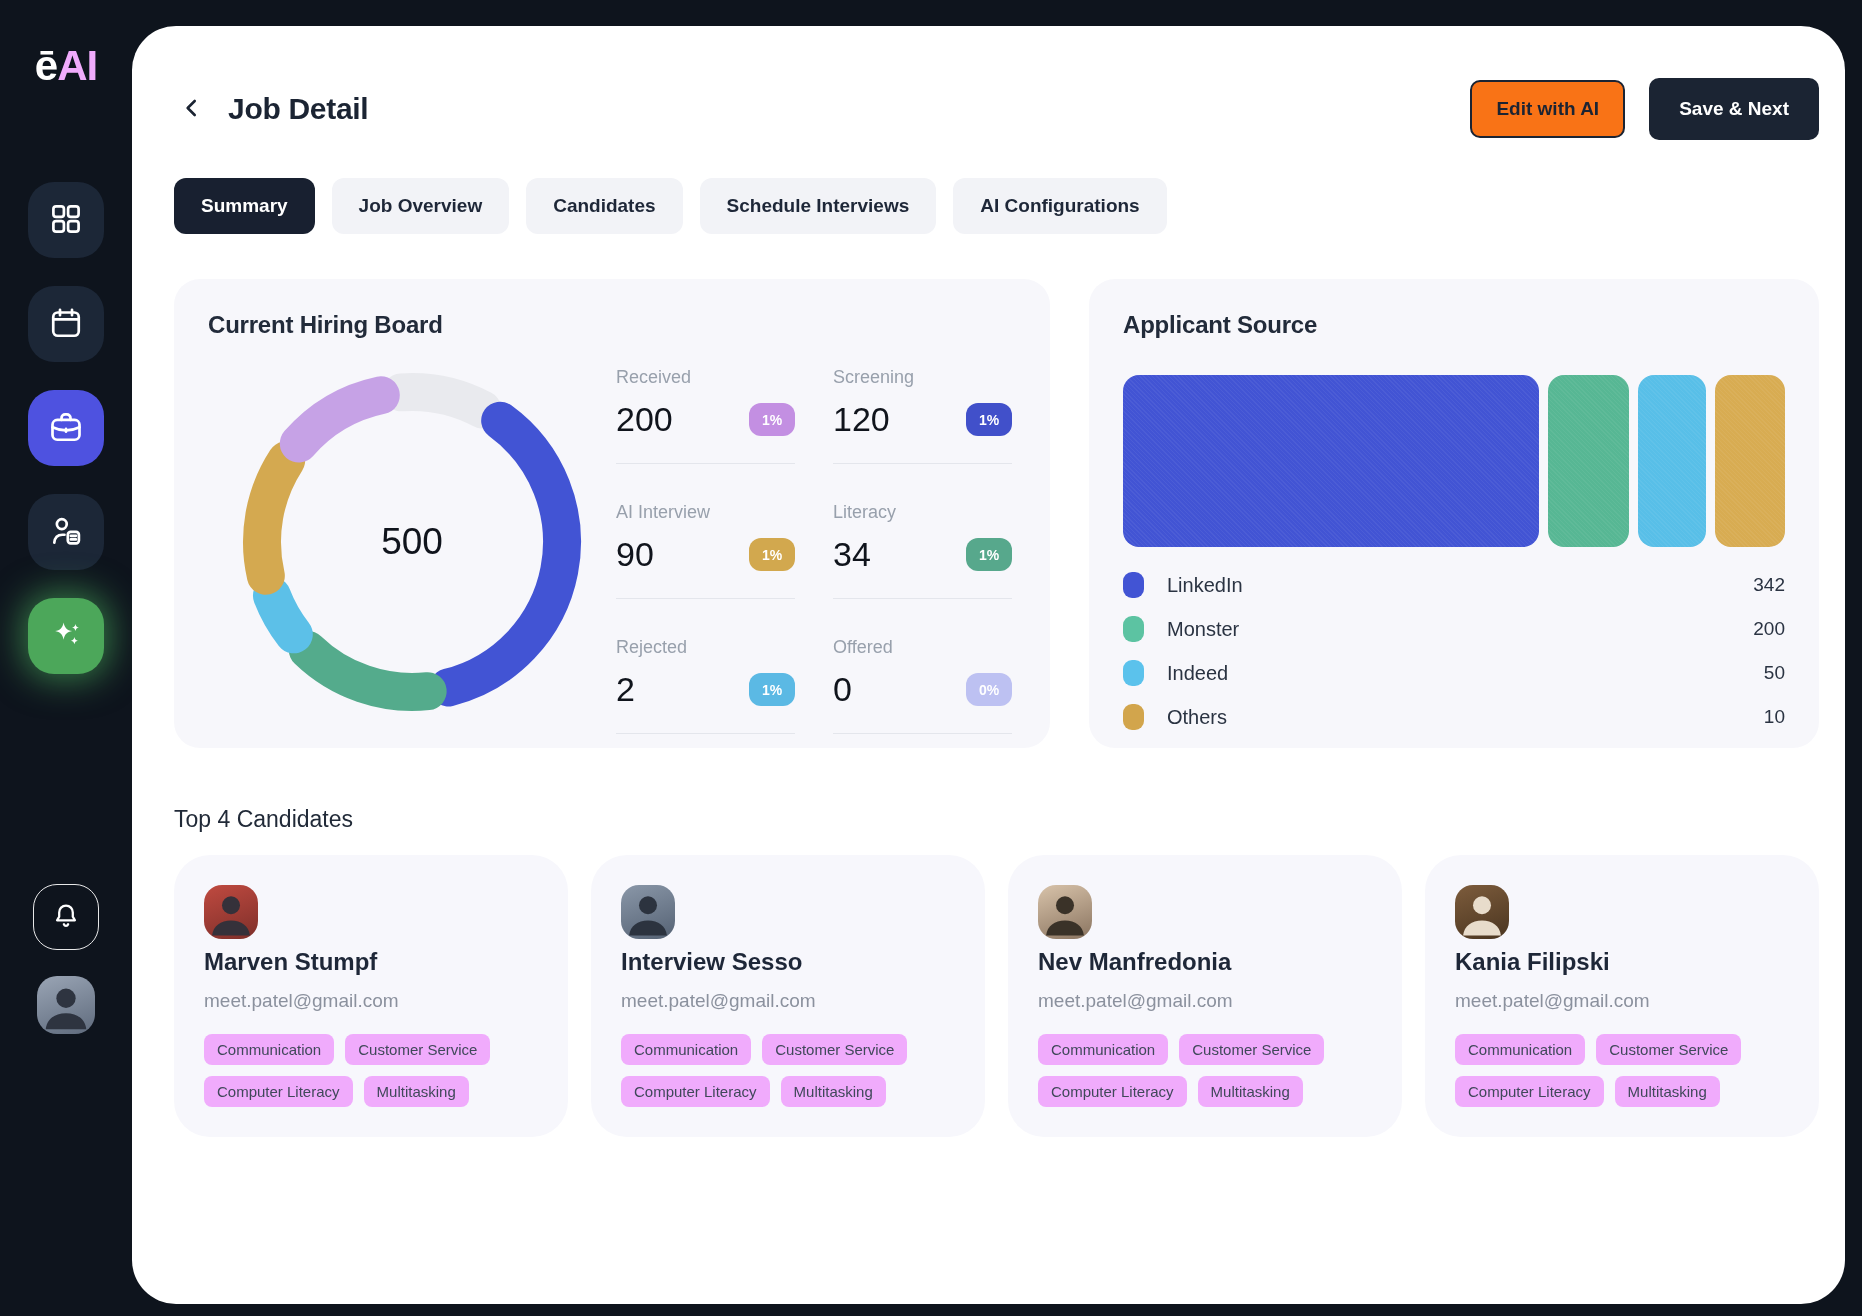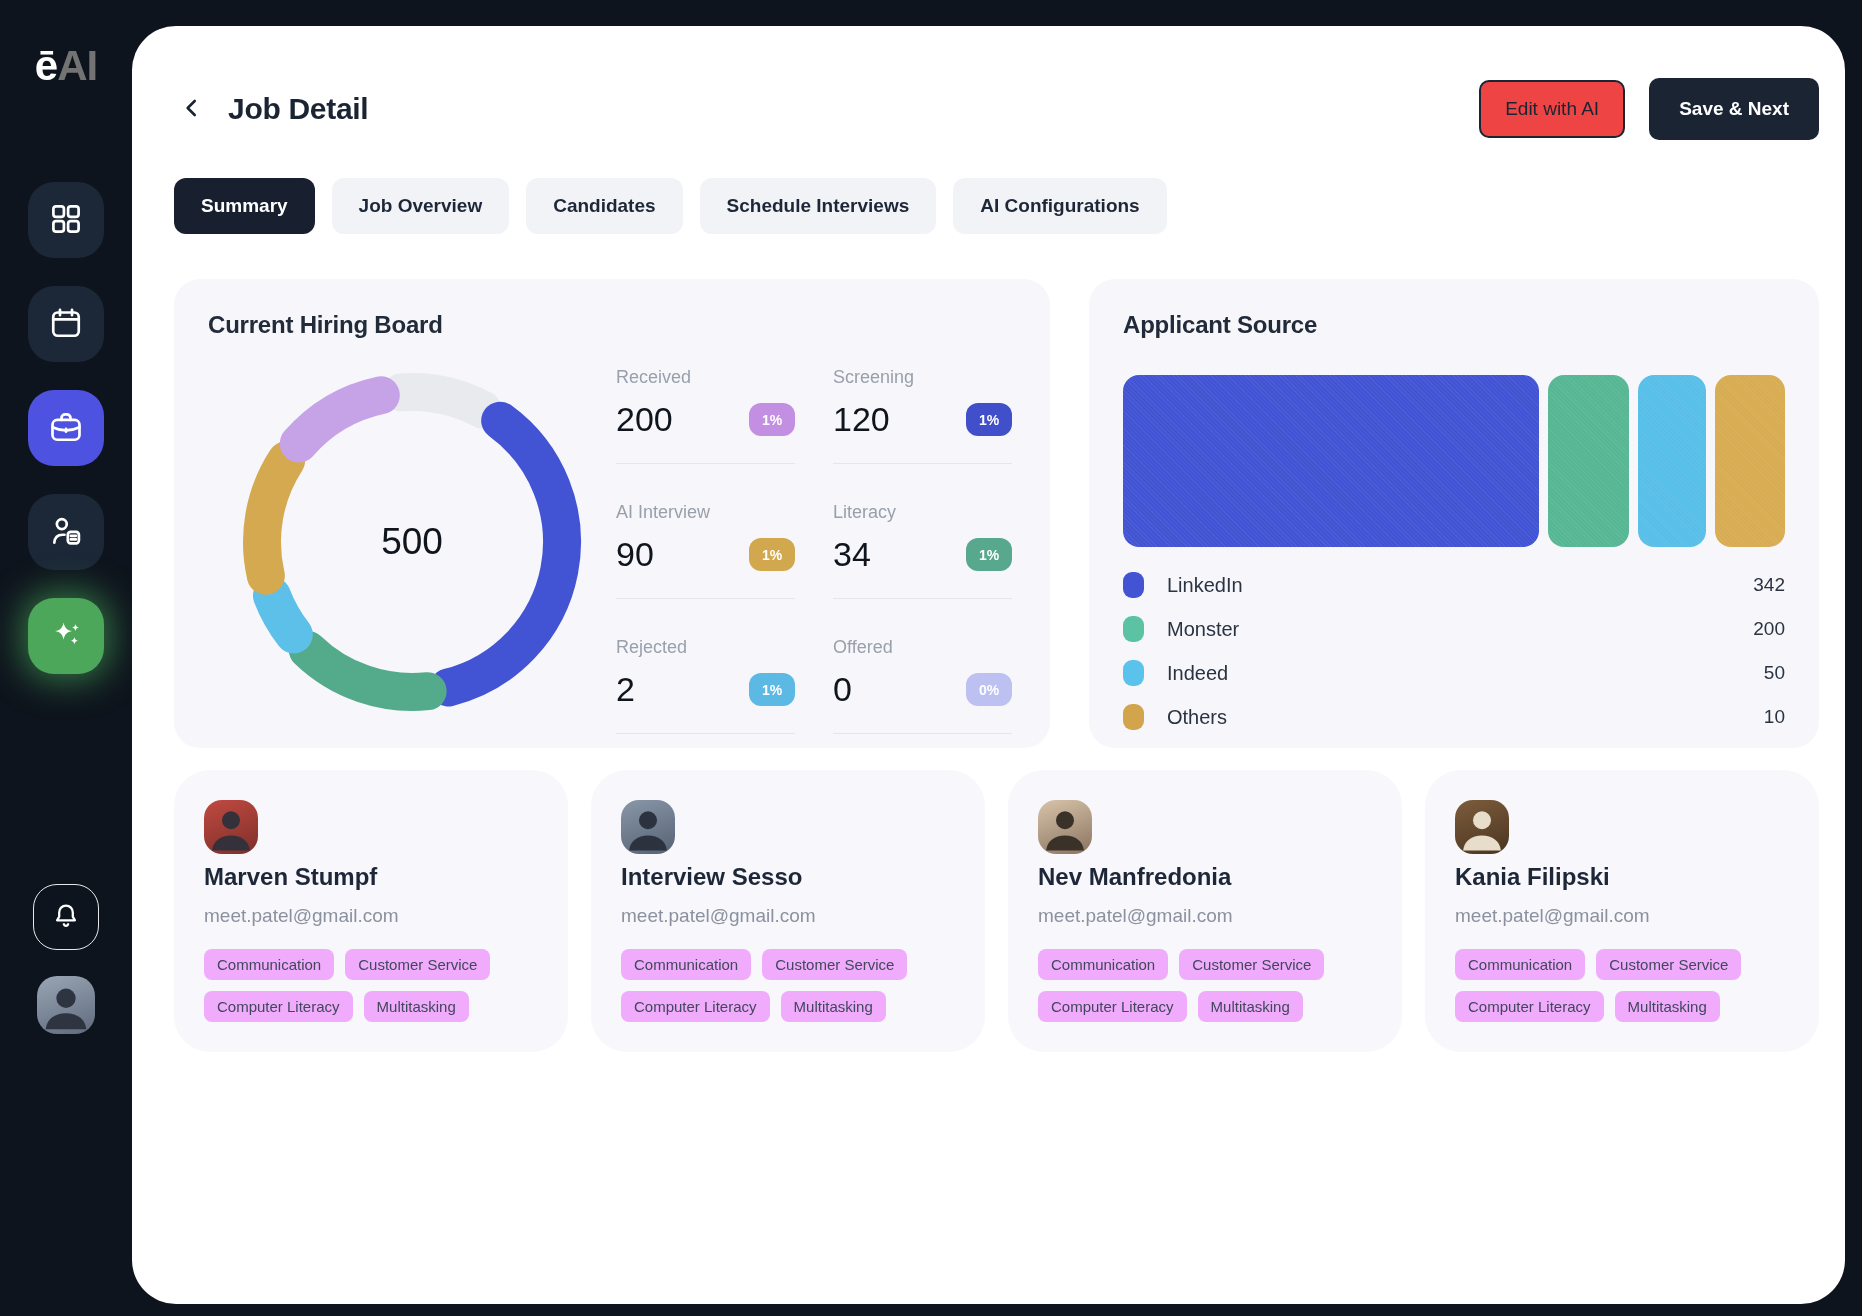--- a/index.html
+++ b/index.html
@@ -11,21 +11,21 @@
     color:#1e2635;
     overflow:hidden;
   }
 
   
   .sidebar {
     position:absolute; left:0; top:0; width:132px; height:1316px;
     display:flex; flex-direction:column; align-items:center;
   }
   .logo { margin-top:42px; font-size:42px; font-weight:800; letter-spacing:-1px; color:#fff; }
-  .logo .accent { color:#737373; }
+  .logo .accent { color:#f0abfc; }
   .nav { margin-top:92px; display:flex; flex-direction:column; gap:28px; }
   .nav-btn {
     width:76px; height:76px; border-radius:26px; border:none; cursor:pointer;
     background:#1c2737; display:flex; align-items:center; justify-content:center;
   }
   .nav-btn.active { background:#4e52e0; }
   .nav-btn.highlight { background:#4ca75a; box-shadow:0 0 34px 6px rgba(86,200,104,.55); }
   .nav-btn svg { width:36px; height:36px; }
   .side-bottom { position:absolute; left:0; top:884px; width:132px; display:flex; flex-direction:column; align-items:center; gap:26px; }
   .bell-btn {
@@ -47,22 +47,22 @@
     background:#ffffff; border-radius:44px;
     padding:44px 26px 0 42px; overflow:hidden;
   }
 
   .page-header { margin-top:8px; display:flex; align-items:center; }
   .back-btn { width:36px; height:36px; border:none; background:transparent; cursor:pointer; display:flex; align-items:center; justify-content:center; }
   .back-btn svg { width:26px; height:26px; }
   .page-title { margin-left:18px; font-size:30px; font-weight:800; color:#1b2433; letter-spacing:-.3px; }
   .header-actions { margin-left:auto; display:flex; gap:24px; align-items:center; }
   .btn-outline {
-    height:58px; padding:0 24px; background:#ef4444; color:#1b2433;
-    border:2px solid #1b2433; border-radius:10px; font-size:19px; font-weight:400; cursor:pointer;
+    height:58px; padding:0 24px; background:#f97316; color:#1b2433;
+    border:2px solid #1b2433; border-radius:10px; font-size:19px; font-weight:700; cursor:pointer;
     font-family:inherit;
   }
   .btn-dark {
     height:62px; padding:0 30px; background:#1b2433; color:#fff;
     border:none; border-radius:10px; font-size:19px; font-weight:700; cursor:pointer;
     font-family:inherit;
   }
 
   .tabs { margin-top:38px; display:flex; gap:17px; }
   .tab {
@@ -318,20 +318,21 @@
         </div>
         <div class="legend-row">
           <span class="legend-dot" style="background-color: rgb(210, 165, 76);"></span>
           <span class="legend-label">Others</span>
           <span class="legend-value">10</span>
         </div>
       </div>
     </section>
   </div>
 
+  <h2 class="section-title">Top 4 Candidates</h2>
   <div class="cand-grid">
 
     <article class="cand-card">
       <div class="cand-avatar av1">
         <svg viewBox="0 0 24 24">
             <circle cx="12" cy="9" r="4" fill="#35313a"></circle>
             <path d="M3.6 22.4c.5-4.2 3.8-6.6 8.4-6.6s7.9 2.4 8.4 6.6z" fill="#35313a"></path>
           </svg>
       </div>
       <div class="cand-name">Marven Stumpf</div>

